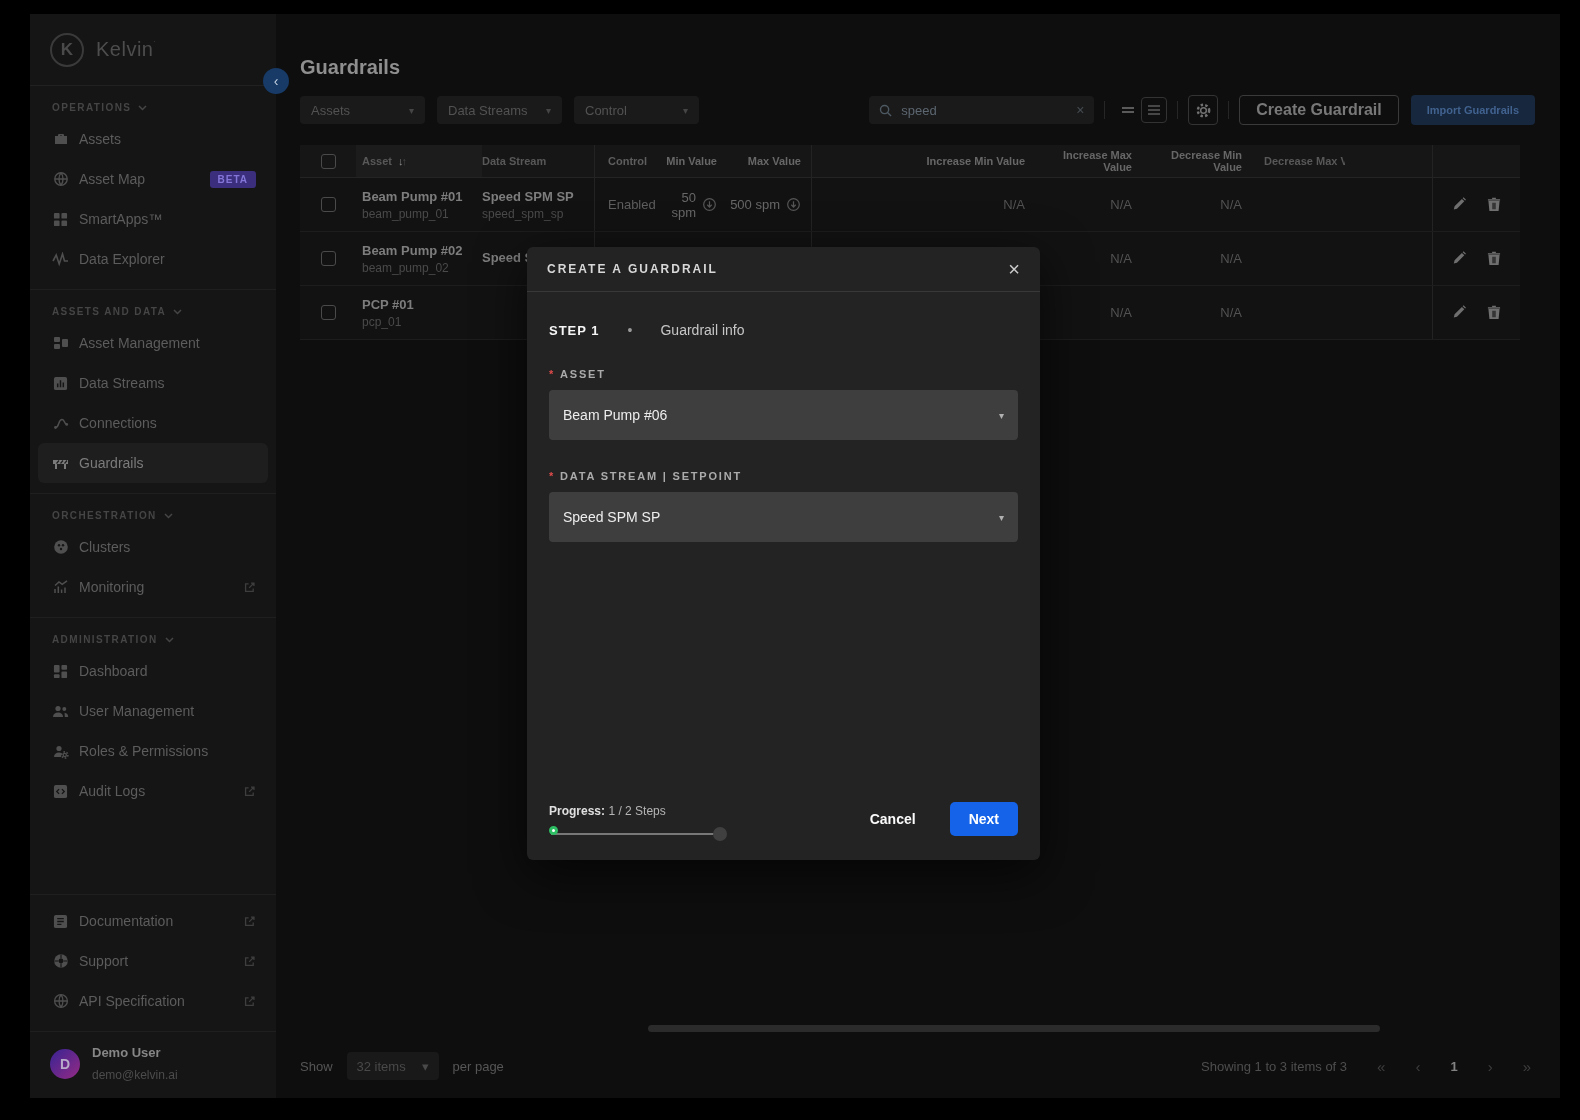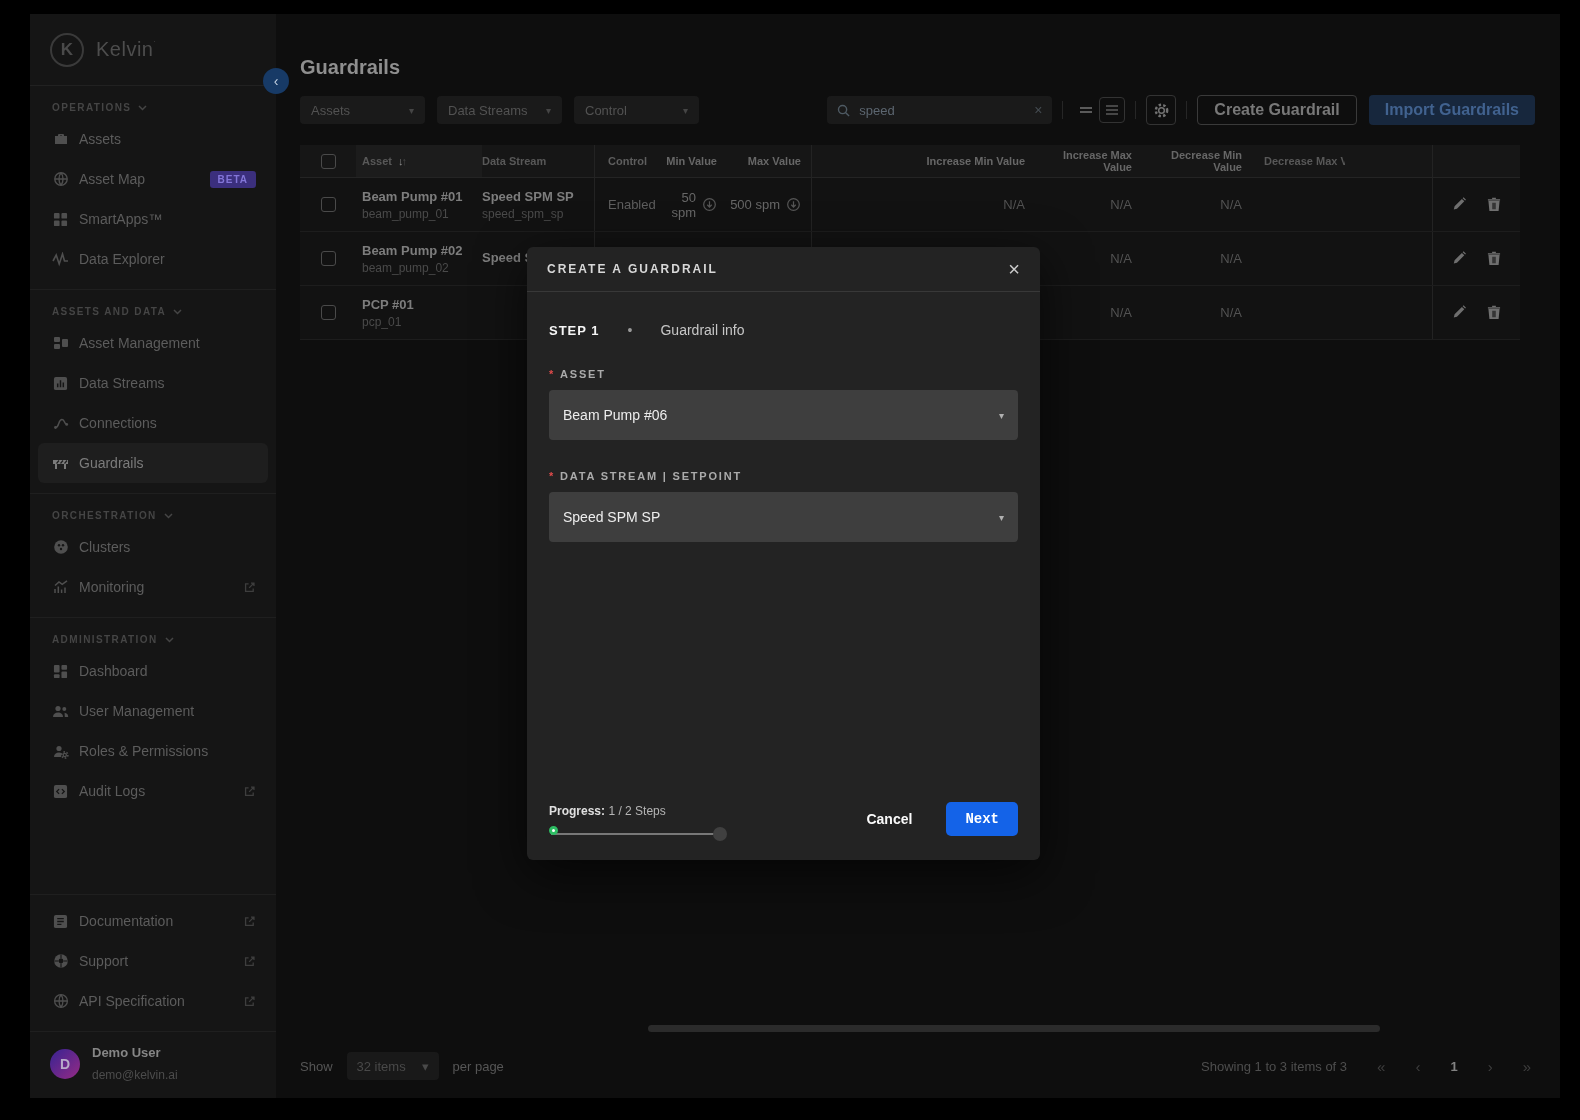--- a/index.html
+++ b/index.html
@@ -45,21 +45,21 @@
   .search svg{stroke:#4e5a63;flex-shrink:0;}
   .search input{flex:1;background:transparent;border:none;outline:none;color:#5c6670;font-size:13px;min-width:0;font-family:inherit;}
   .search .clr{color:#454c52;font-size:14px;cursor:pointer;}
   .vdiv{width:1px;height:18px;background:#262626;margin:0 10px;}
   .tgl{width:26px;height:26px;border-radius:4px;border:none;background:transparent;display:flex;align-items:center;justify-content:center;cursor:pointer;padding:0;}
   .tgl.on{border:1px solid #333;}
   .tgl svg{stroke:#5a5a5a;}
   .icon-btn{width:30px;height:30px;border:1px solid #333;border-radius:4px;background:transparent;display:flex;align-items:center;justify-content:center;cursor:pointer;color:#717171;padding:0;}
   .btn-outline{height:30px;padding:0 16px;border:1px solid #3a3a3a;border-radius:4px;background:transparent;color:#787878;
     font-size:16px;font-weight:700;cursor:pointer;margin-right:12px;font-family:inherit;}
-  .btn-import{height:30px;padding:0 16px;border:none;border-radius:4px;background:#17273d;color:#41628f;font-size:16px;font-weight:700;cursor:pointer;font-family:inherit;}
+  .btn-import{height:30px;padding:0 16px;border:none;border-radius:4px;background:#17273d;color:#41628f;font-size:11px;font-weight:700;cursor:pointer;font-family:inherit;}
   
   .tbl{width:1220px;margin-top:20px;font-size:13px;}
   .trow{display:grid;grid-template-columns:56px 126px 113px 65px 67px 85px 223px 107px 110px 93px 88px 87px;
     height:54px;border-bottom:1px solid #1d1d1d;background:#121212;}
   .trow.thead{height:33px;background:#161616;font-size:11px;font-weight:700;color:#585858;border-bottom:1px solid #242424;}
   .cell{display:flex;align-items:center;height:100%;min-width:0;}
   .c-cb{justify-content:center;}
   .cbx{width:15px;height:15px;border:1.5px solid #4a4a4a;border-radius:3px;cursor:pointer;}
   .c-asset{padding-left:6px;}
   .thead .c-asset{background:#1c1c1c;}
@@ -104,21 +104,21 @@
   .select .sel-caret{color:#b0b0b0;}
   .m-foot{display:flex;align-items:flex-end;justify-content:space-between;padding:0 22px 18px;}
   .prog-label{font-size:12px;color:#b5b5b5;}
   .prog-label b{color:#e0e0e0;}
   .slider{position:relative;width:178px;height:16px;margin-top:8px;}
   .slider .track{position:absolute;left:2px;right:2px;top:7px;height:2px;background:#787878;}
   .h-left{position:absolute;left:0;top:0;width:9px;height:9px;border-radius:50%;background:#fff;border:3.5px solid #2dbd63;}
   .h-right{position:absolute;right:0;top:1px;width:14px;height:14px;border-radius:50%;background:#404040;}
   .m-actions{display:flex;align-items:center;margin-bottom:6px;}
   .btn-cancel{background:none;border:none;color:#fafafa;font-size:14px;font-weight:700;cursor:pointer;margin-right:28px;font-family:inherit;}
-  .btn-next{background:#1463e8;border:none;border-radius:5px;color:#fff;font-size:14px;font-weight:700;padding:9px 19px;cursor:pointer;font-family:Liberation Mono, monospace;}
+  .btn-next{background:#1463e8;border:none;border-radius:5px;color:#fff;font-size:14px;font-weight:700;padding:9px 19px;cursor:pointer;font-family:Liberation Sans, sans-serif;}
 </style>
 </head>
 <body>
 
 <div class="app">
 
   <aside class="sidebar">
     <div class="logo-row">
       <div class="logo-k">
           <span>K</span>

